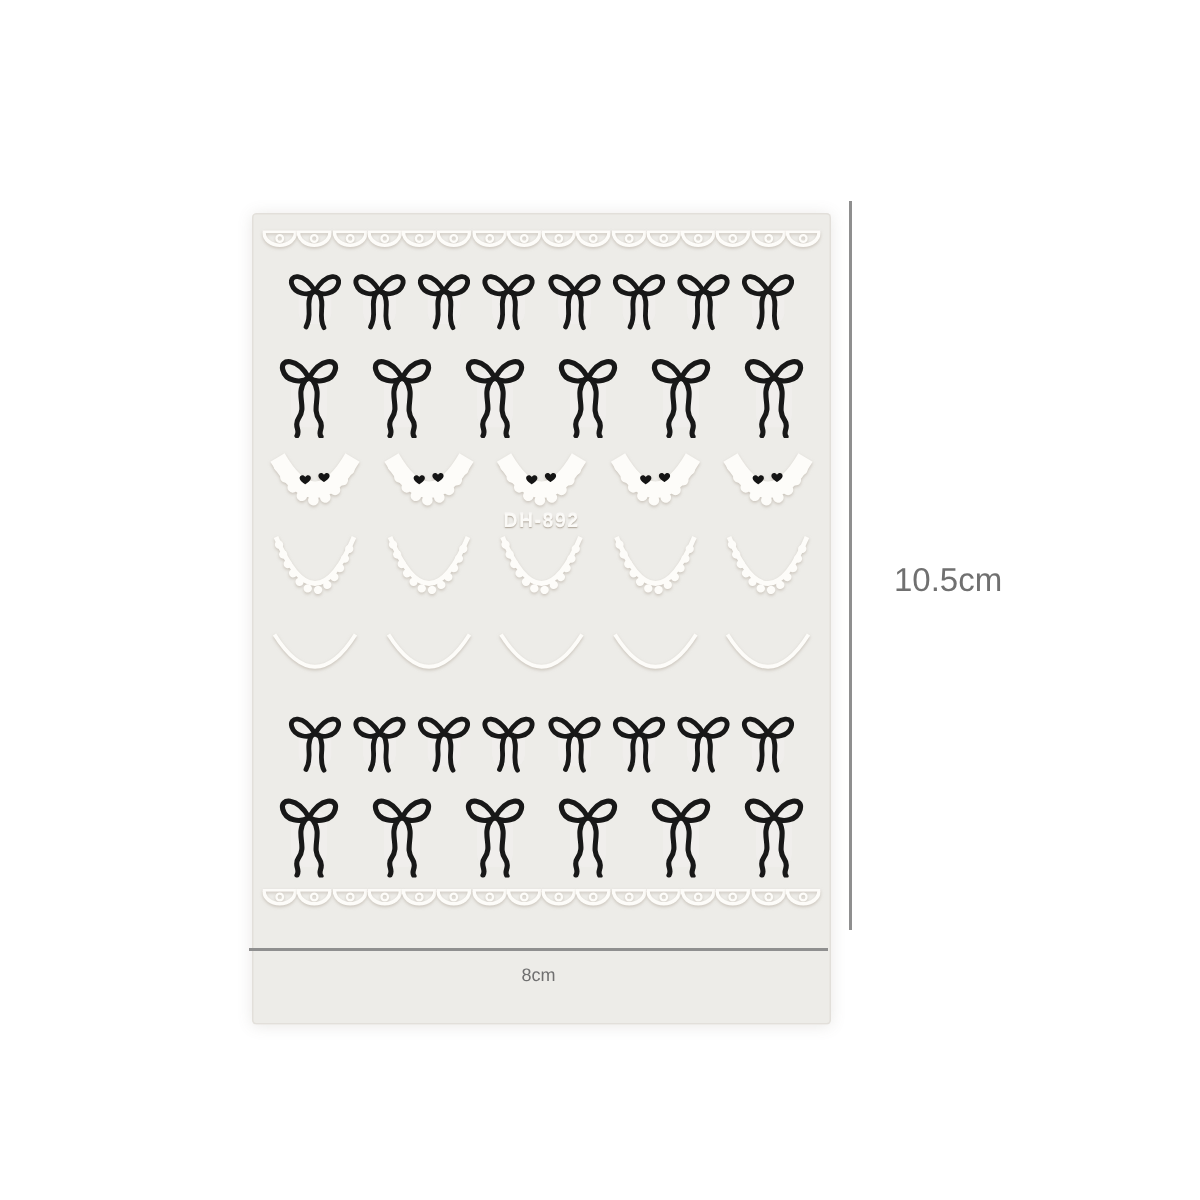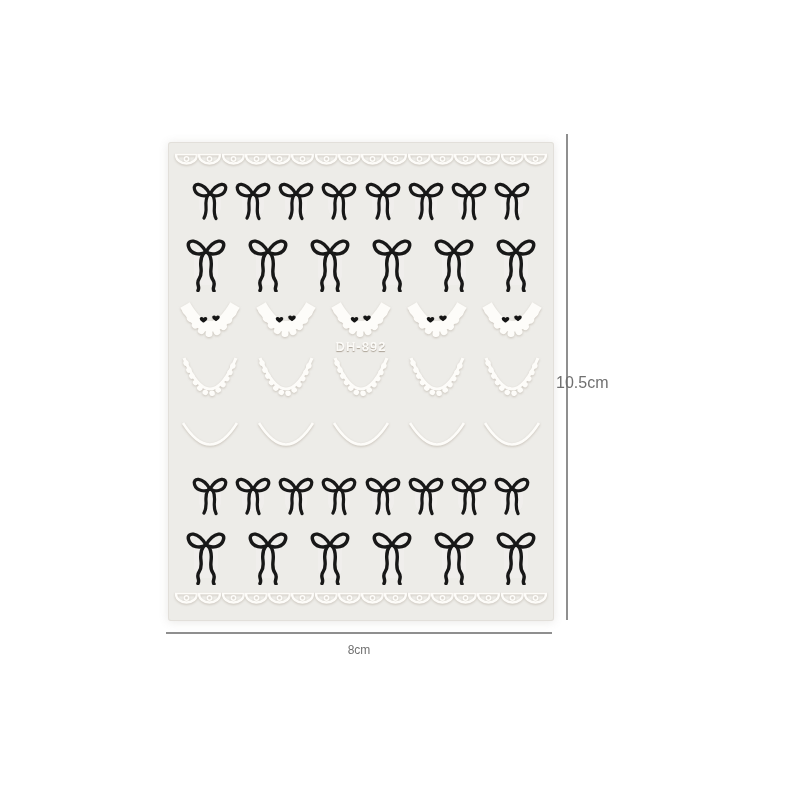--- a/index.html
+++ b/index.html
@@ -7,21 +7,21 @@
     width:800px; height:800px;
     background:#ffffff;
     font-family:"Liberation Sans", sans-serif;
     overflow:hidden;
   }
   .canvas { position:relative; width:800px; height:800px; background:#ffffff; }
 
   
   .sheet {
     position:absolute; left:168px; top:142px;
-    width:386px; height:479px;
+    width:386px; height:541px;
     background:var(--sheet-color,#edece8);
     border-radius:3px;
     box-shadow:0 1px 10px rgba(120,110,100,0.16), inset 0 0 0 1px rgba(205,200,192,0.35);
     box-sizing:border-box;
   }
   .row { display:flex; justify-content:space-between; align-items:flex-start; box-sizing:border-box; }
   .row-border   { margin-top:9px;  padding:0 7px;  height:18px; }
   .row-bows-sm  { margin-top:8px;  padding:0 22px; height:47px; }
   .row-bows-lg  { margin-top:10px; padding:0 15px; height:56px; }
   .row-collars  { margin-top:6px;  padding:0 11px; height:56px; }
@@ -51,22 +51,22 @@
     position:absolute; left:566px; top:134px;
     width:2px; height:486px;
     background:var(--dim-line-color,#8f8f8f);
   }
   .dim-hline {
     position:absolute; left:166px; top:632px;
     width:386px; height:2px;
     background:var(--dim-line-color,#8f8f8f);
   }
   .dim-height-label {
-    position:absolute; left:556px; top:374px;
-    font-size:16px; color:var(--dim-label-color,#707070);
+    position:absolute; left:596px; top:374px;
+    font-size:22px; color:var(--dim-label-color,#707070);
   }
   .dim-width-label {
     position:absolute; left:166px; top:643px; width:386px;
     text-align:center;
     font-size:12px; color:var(--dim-label-color,#707070);
   }
 </style>
 </head>
 <body>
 

